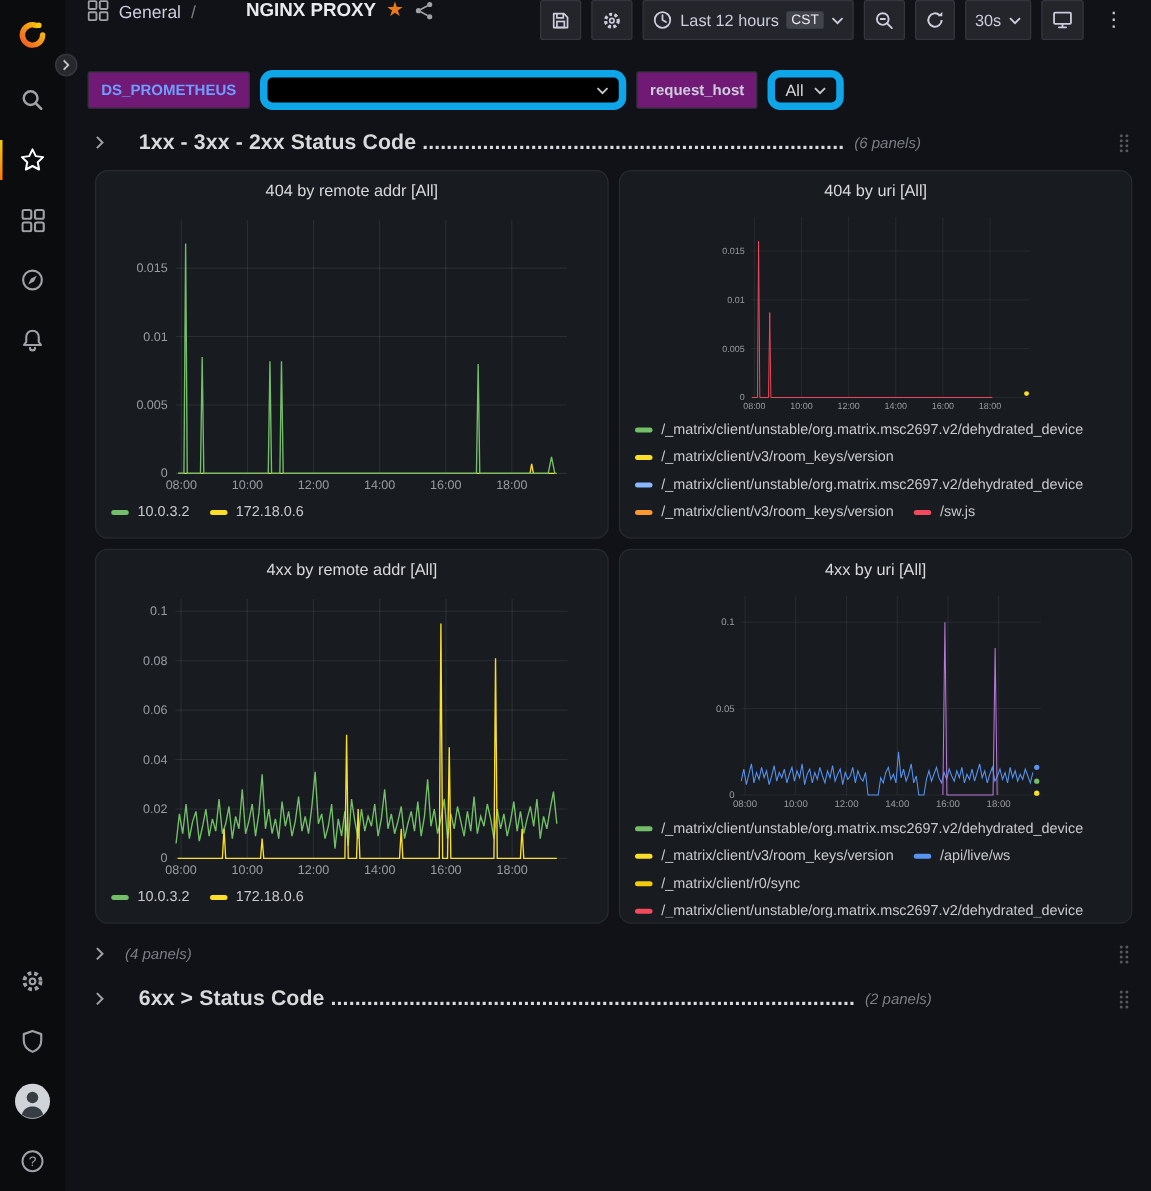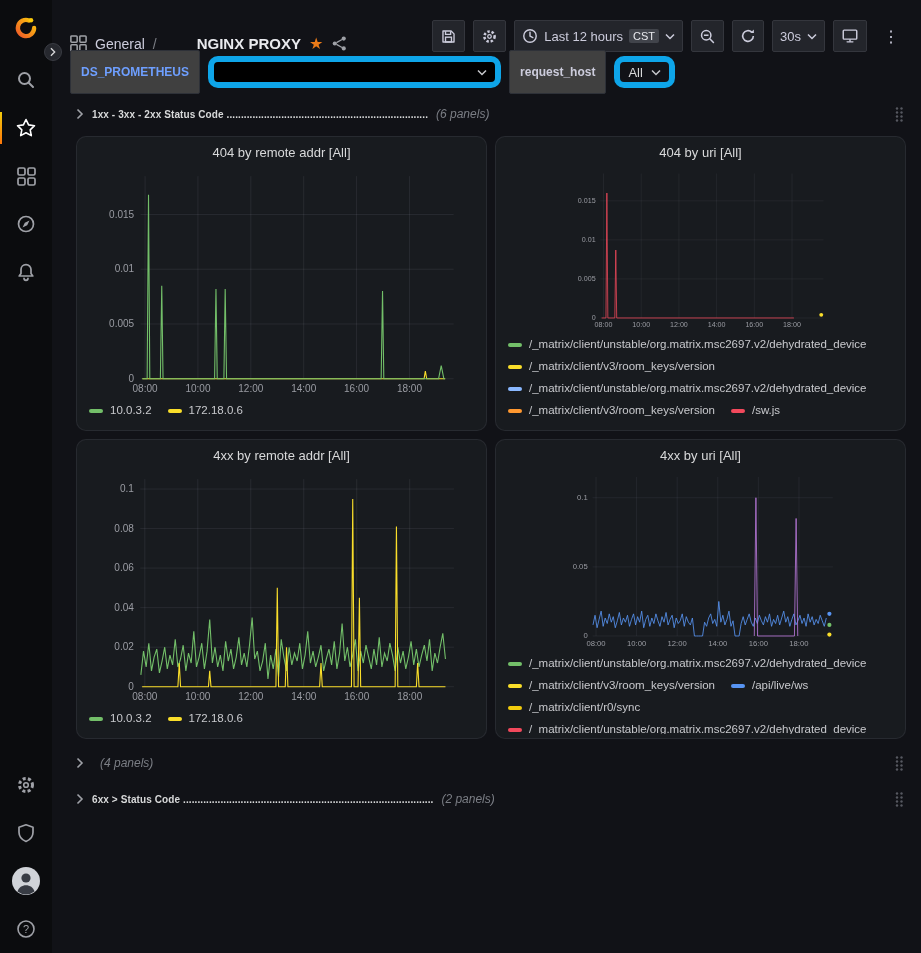--- a/index.html
+++ b/index.html
@@ -31,21 +31,21 @@
   .collapse-btn {
     position:fixed; left:44px; top:43px; width:18px; height:18px; border-radius:50%;
     background:#26282e; border:1px solid #3a3c43; color:#d8d9da;
     display:flex; align-items:center; justify-content:center; cursor:pointer; z-index:10;
   }
 
   
   .main { flex:1; display:flex; flex-direction:column; min-width:0; }
 
   .topnav {
-    height:52px; flex:none; display:flex; align-items:flex-end;
+    height:52px; flex:none; display:flex; align-items:flex-start;
     padding:0 14px 0 18px; gap:8px;
   }
   .crumbs { display:flex; align-items:center; gap:8px; min-width:0; }
   .crumb-sec { color:#ccccdc; cursor:pointer; font-size:14px; }
   .crumb-div { color:#7b7e85; font-size:14px; }
   .crumb-title { color:#e9eaee; font-weight:600; font-size:15px; cursor:pointer;padding-left:32px; }
   .fav-star { color:#eb7b18; font-size:16px; cursor:pointer; line-height:1; }
   .icon-plain { color:#9fa1a7; cursor:pointer; display:flex; align-items:center; }
 
   .toolbar { margin-left:auto; display:flex; align-items:center; gap:8px; }
@@ -58,44 +58,45 @@
   .tb-btn .tz {
     background:#41444b; color:#e9eaee; font-size:11px; padding:1px 4px; border-radius:2px;
   }
   .tb-kebab { background:transparent; border:none; }
 
   
   .subnav {
     height:40px; flex:none; display:flex; align-items:center; gap:8px; padding:0 14px 0 18px;
   }
   .var-label {
-    height:44px; display:flex; align-items:center; padding:0 10px;
-    border:1px solid #2e3138; border-radius:2px; background:#404040;
+    height:30px; display:flex; align-items:center; padding:0 10px;
+    border:1px solid #2e3138; border-radius:2px; background:#701a75;
     font-size:12px; font-weight:600; cursor:pointer;
   }
   .var-label.blue { color:#6e9fff; }
   .var-select {
     height:32px; display:flex; align-items:center; justify-content:space-between;
     border:6px solid #0ea5e9; border-radius:10px; cursor:pointer; padding:0 8px;
     color:#d8d9da; font-size:13px;
   }
   .var-select.black { width:293px; background:#000000; }
   .var-select .caret { color:#c7c8cc; margin-left:8px; display:flex; }
 
   
   .canvas { flex:1; overflow:hidden; padding:8px 15px 0 24px; }
 
   .row-head {
     display:flex; align-items:center; height:28px; margin-bottom:8px; cursor:pointer;
     color:#d8d9da;
   }
   .row-chev { color:#9fa1a7; display:flex; align-items:center; width:16px; flex:none; }
   .row-title {
-    font-size:10px; font-weight:700; white-space:nowrap; overflow:hidden;
+    font-size:17px; font-weight:700; white-space:nowrap; overflow:hidden;
     letter-spacing:.1px;
+    margin-left:19px;
   }
   .row-count { font-style:italic; color:#7b7e85; font-size:12px; margin-left:8px; white-space:nowrap; }
   .row-handle { margin-left:auto; color:#565860; display:flex; cursor:grab; padding-right:2px; }
 
   .grid {
     display:grid; grid-template-columns:1fr 1fr; grid-template-rows:295px 300px;
     gap:8px; margin-bottom:10px;
   }
   .panel {
     background:#181b1f; border:1px solid rgba(204,204,220,0.09); border-radius:10px;

